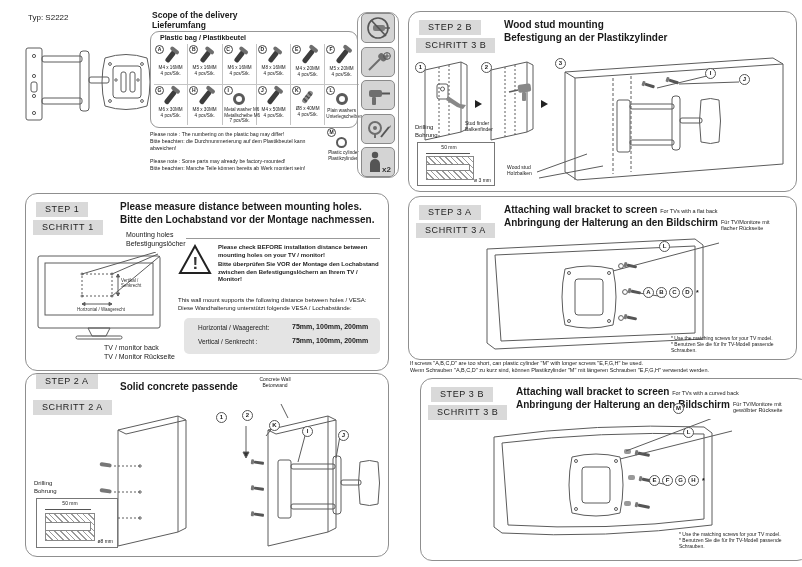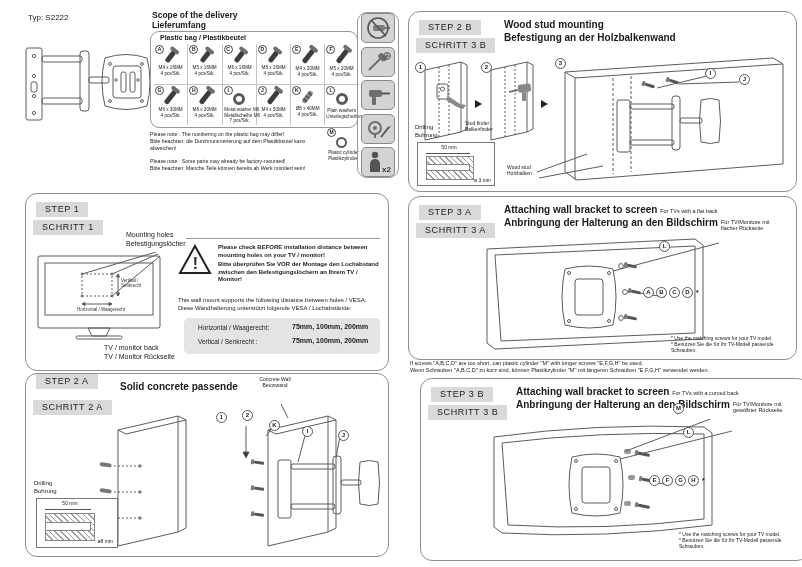--- a/index.html
+++ b/index.html
@@ -230,20 +230,22 @@
         <circle cx="10" cy="5" r="3.2" fill="#555"></circle>
         <path d="M5,22 v-8 a5,5 0 0 1 10,0 v8 z" fill="#555"></path>
         <text x="17" y="22" font-size="8" font-weight="bold" fill="#333">x2</text>
       </svg>
   </div>
 </div>
 
 <div class="panel" style="left:25px;top:193px;width:362px;height:176px">
   <span class="badge" style="left:10px;top:8px">STEP  1</span>
   <span class="badge" style="left:7px;top:26px">SCHRITT 1</span>
+  <div class="t-en" style="left:94px;top:7px">Please measure distance between mounting holes.</div>
+  <div class="t-de" style="left:94px;top:20px">Bitte den Lochabstand vor der Montage nachmessen.</div>
   <div class="lbl7" style="left:100px;top:37px">Mounting holes</div>
   <div class="lbl7" style="left:100px;top:46px">Befestigungslöcher</div>
 
   <svg class="diag" style="left:8px;top:58px" width="150" height="92" viewBox="0 0 150 92">
     <rect x="4" y="4" width="122" height="72" rx="2"></rect>
     <rect x="11" y="11" width="108" height="52"></rect>
     <rect x="48" y="22" width="30" height="22" stroke-dasharray="2 2"></rect>
     <circle cx="48" cy="22" r="1"></circle>
       <circle cx="78" cy="22" r="1"></circle>
       <circle cx="48" cy="44" r="1"></circle>
@@ -360,21 +362,21 @@
     <div class="db-hatch" style="left:8px;top:14px;width:48px;height:26px"></div>
     <div class="db-channel" style="left:8px;top:23px;width:44px;height:7px"></div>
     <div class="db-dia" style="right:4px;bottom:3px">ø8 mm</div>
   </div>
 </div>
 
 <div class="panel" style="left:408px;top:11px;width:387px;height:179px">
   <span class="badge" style="left:10px;top:8px">STEP  2 B</span>
   <span class="badge" style="left:7px;top:26px">SCHRITT 3 B</span>
   <div class="t-en" style="left:95px;top:7px">Wood stud mounting</div>
-  <div class="t-de" style="left:95px;top:20px">Befestigung an der Holzbalkenwand</div>
+  <div class="t-de" style="left:95px;top:20px">Befestigung an der Plastikzylinder</div>
 
   <svg class="diag" style="left:8px;top:42px" width="372" height="130" viewBox="0 0 372 130">
 
     <path d="M8,16 L44,8 L44,78 L8,86 Z"></path>
       <path d="M44,8 L50,11 L50,75 L44,78"></path>
     <line x1="22" y1="13" x2="22" y2="83" stroke-dasharray="2 2"></line>
       <line x1="32" y1="11" x2="32" y2="81" stroke-dasharray="2 2"></line>
     <rect x="20" y="30" width="11" height="15" rx="2"></rect>
       <circle cx="25.5" cy="35" r="2"></circle>
     <path d="M31,42 l12,8 6,1 -3,4 -6,-2 -11,-7 z" fill="#888" stroke="none"></path>

